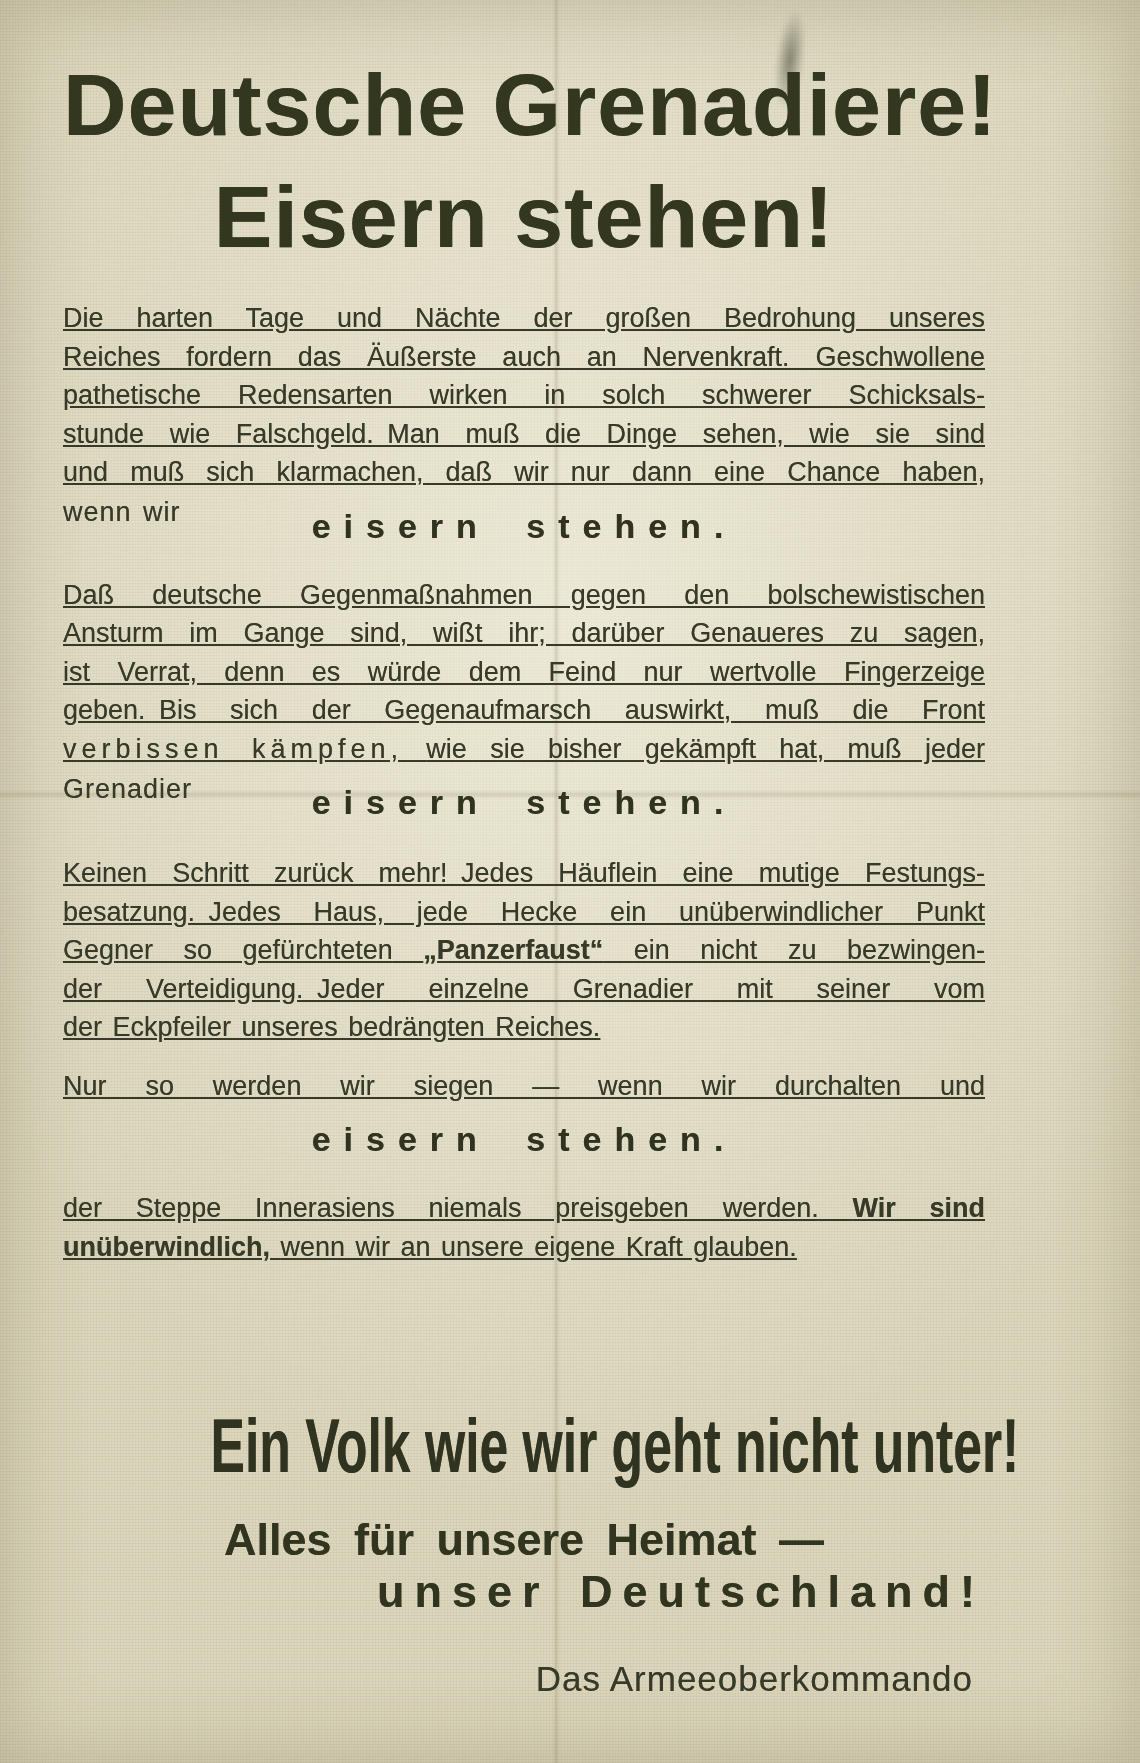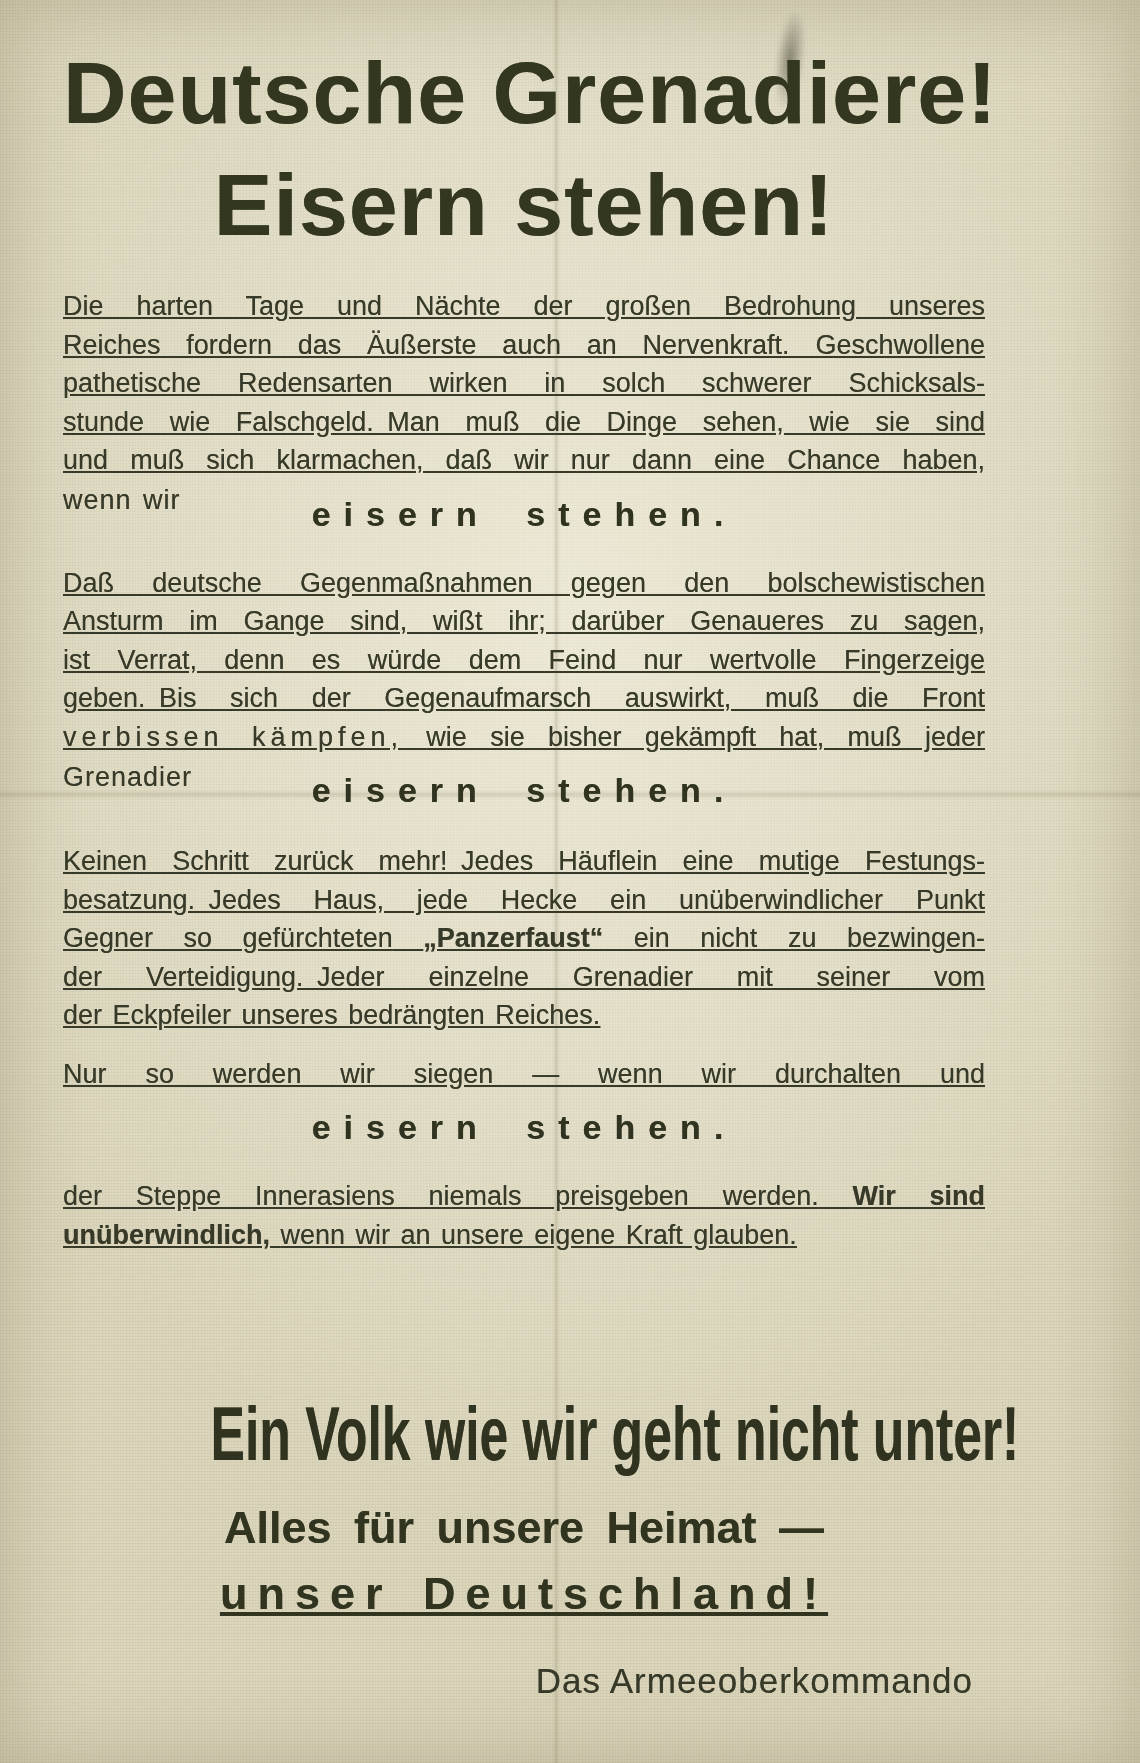--- a/index.html
+++ b/index.html
@@ -15,21 +15,21 @@
       #dbd6bc;
     box-shadow: inset 0 0 80px rgba(110,100,70,0.30);
   }
   .crease-v { position:absolute; left:553px; top:0; width:8px; height:100%; pointer-events:none;
     background:linear-gradient(90deg, rgba(0,0,0,0), rgba(105,95,65,0.20) 45%, rgba(170,160,125,0.12) 60%, rgba(0,0,0,0)); }
   .crease-h { position:absolute; left:0; top:790px; width:100%; height:9px; pointer-events:none;
     background:linear-gradient(180deg, rgba(0,0,0,0), rgba(105,95,65,0.16) 50%, rgba(0,0,0,0)); }
   .smudge { position:absolute; left:776px; top:10px; width:28px; height:100px; pointer-events:none;
     background:radial-gradient(ellipse at 50% 50%, rgba(45,45,32,0.50), rgba(45,45,32,0) 72%);
     filter:blur(2px); transform:rotate(7deg); }
-  .content { position:relative; padding:44px 155px 0 63px; text-shadow:0 0 0.6px rgba(52,55,39,0.65); }
+  .content { position:relative; padding:56px 155px 0 63px; text-shadow:0 0 0.6px rgba(52,55,39,0.65); }
 
   .headline { text-align:center; font-weight:bold; color:#33371f; }
   .hl-line { display:block; font-size:88px; line-height:97px; letter-spacing:1px; white-space:nowrap; }
   .hl-line + .hl-line { margin-top:15px; }
 
   .para { font-size:27px; line-height:38.5px; margin-top:22px; word-spacing:3px; }
   .para.first { margin-top:34px; }
   .para.p3 { margin-top:24px; }
   .para.p4 { margin-top:20px; }
   .jline { text-align:justify; text-align-last:justify; text-justify:inter-word;text-decoration:underline; }
@@ -37,21 +37,21 @@
   .ls { letter-spacing:5px; }
   .b { font-weight:bold; }
 
   .emph-row { position:relative; text-align:center; margin-top:6px; height:56px; }
   .lead { position:absolute; left:0; bottom:22px; font-size:27px; letter-spacing:1px; }
   .emph { font-weight:bold; font-size:34px; line-height:56px; letter-spacing:13px; word-spacing:14px; white-space:nowrap; color:#2f331f; }
 
   .slogan-big { margin-top:140px; font-weight:bold; font-size:76px; line-height:80px; text-align:center;
     white-space:nowrap; transform:scaleX(0.68); transform-origin:50% 50%; color:#2f331f; }
   .slogan-mid { margin-top:28px; font-weight:bold; font-size:45px; line-height:52px; text-align:center; word-spacing:10px; color:#31351f; }
-  .slogan-spaced { margin-top:14px; font-weight:bold; font-size:45px; line-height:52px; text-align:center; letter-spacing:10px; word-spacing:8px; color:#31351f;text-decoration:underline; }
+  .slogan-spaced { font-weight:bold; font-size:45px; line-height:52px; text-align:right; letter-spacing:10px; word-spacing:8px; color:#31351f; }
   .signature { margin-top:44px; font-size:35px; line-height:34px; text-align:right; padding-right:12px; letter-spacing:1px; }
 </style>
 </head>
 <body>
 
 <div class="sheet">
   <div class="crease-v"></div>
   <div class="crease-h"></div>
   <div class="smudge"></div>
 

